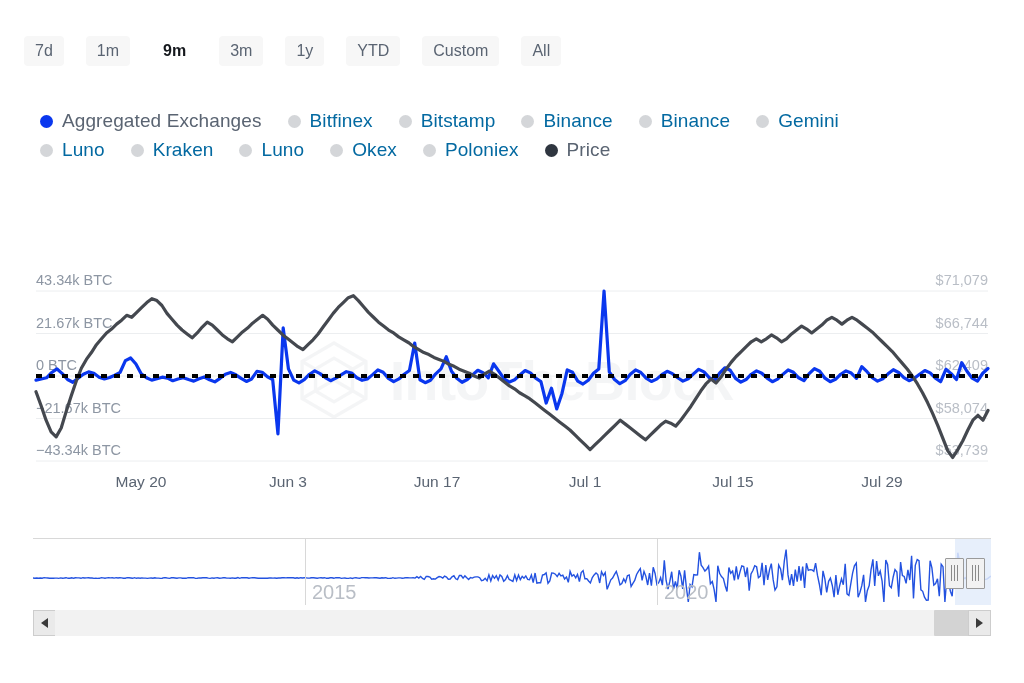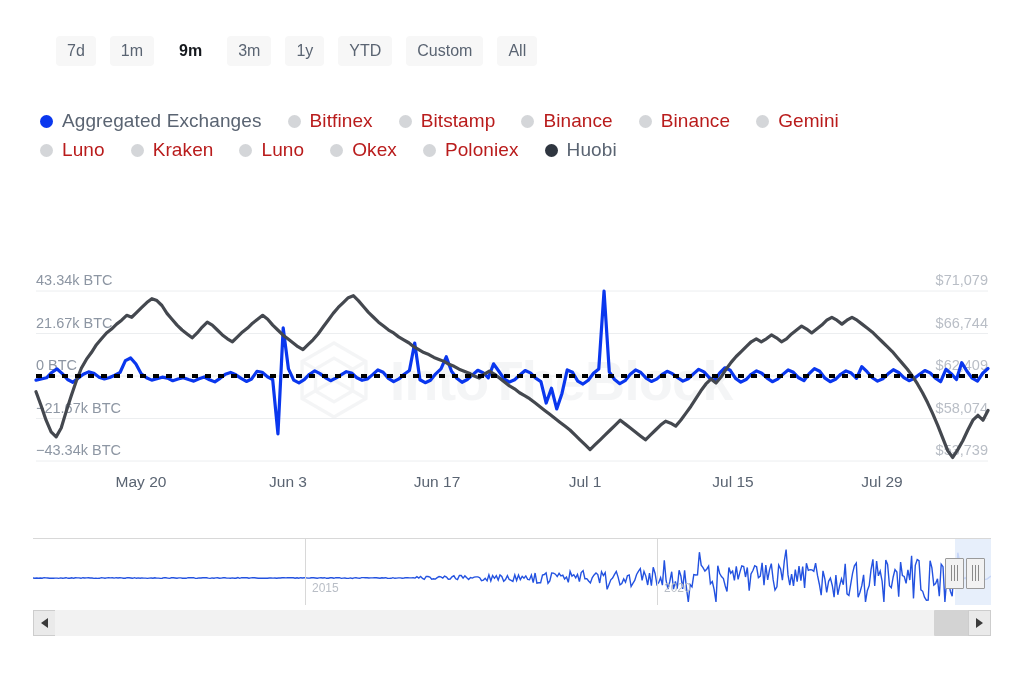--- a/index.html
+++ b/index.html
@@ -13,25 +13,25 @@
     background: #ffffff;
     font-family: "Liberation Sans", sans-serif;
     color: #4a5568;
     overflow: hidden;
     position: relative;
   }
 
   
   #range-selector {
     position: absolute;
-    left: 56px;
+    left: 24px;
     top: 36px;
     display: flex;
     align-items: center;
-    gap: 14px;
+    gap: 22px;
   }
   .range-btn {
     background: #f7f7f7;
     border: none;
     border-radius: 4px;
     padding: 6px 11px;
     font-family: "Liberation Sans", sans-serif;
     font-size: 16px;
     color: #5a6472;
     cursor: pointer;
@@ -65,21 +65,21 @@
   .legend-dot {
     width: 13px;
     height: 13px;
     border-radius: 50%;
     margin-right: 9px;
     flex: 0 0 auto;
     background: #d4d6d9;
   }
   .legend-label {
     font-size: 19px;
-    color: #b91c1c;
+    color: #0369a1;
     letter-spacing: .1px;
   }
   .legend-item.active .legend-label {
     color: #5a6472;
   }
 
   
   #chart-area {
     position: absolute;
     left: 0;
@@ -155,21 +155,21 @@
   .nav-year-line {
     position: absolute;
     top: 1px;
     width: 1px;
     height: 66px;
     background: #d8d8d8;
   }
   .nav-year-label {
     position: absolute;
     font-family: "Liberation Sans", sans-serif;
-    font-size: 12px;
+    font-size: 20px;
     color: #b9bec6;
   }
   #nav-mask {
     position: absolute;
     top: 1px;
     height: 66px;
     background: #e3ecfa;
     opacity: .85;
   }
   .nav-handle {
@@ -290,21 +290,21 @@
     <div class="legend-item">
       <span class="legend-dot" style="background: rgb(212, 214, 217);"></span>
       <span class="legend-label">Okex</span>
     </div>
     <div class="legend-item">
       <span class="legend-dot" style="background: rgb(212, 214, 217);"></span>
       <span class="legend-label">Poloniex</span>
     </div>
     <div class="legend-item active">
       <span class="legend-dot" style="background: rgb(47, 54, 64);"></span>
-      <span class="legend-label">Huobi</span>
+      <span class="legend-label">Price</span>
     </div>
   </div>
 
 <div id="watermark">
   <div id="watermark-inner">
     <svg width="84" height="84" viewBox="0 0 100 100">
       <g fill="none" stroke="#4a5568" stroke-width="4">
         <polygon points="50,6 88,28 88,72 50,94 12,72 12,28"></polygon>
         <polygon points="50,24 72,37 72,63 50,76 28,63 28,37"></polygon>
         <line x1="12" y1="28" x2="50" y2="50"></line>

